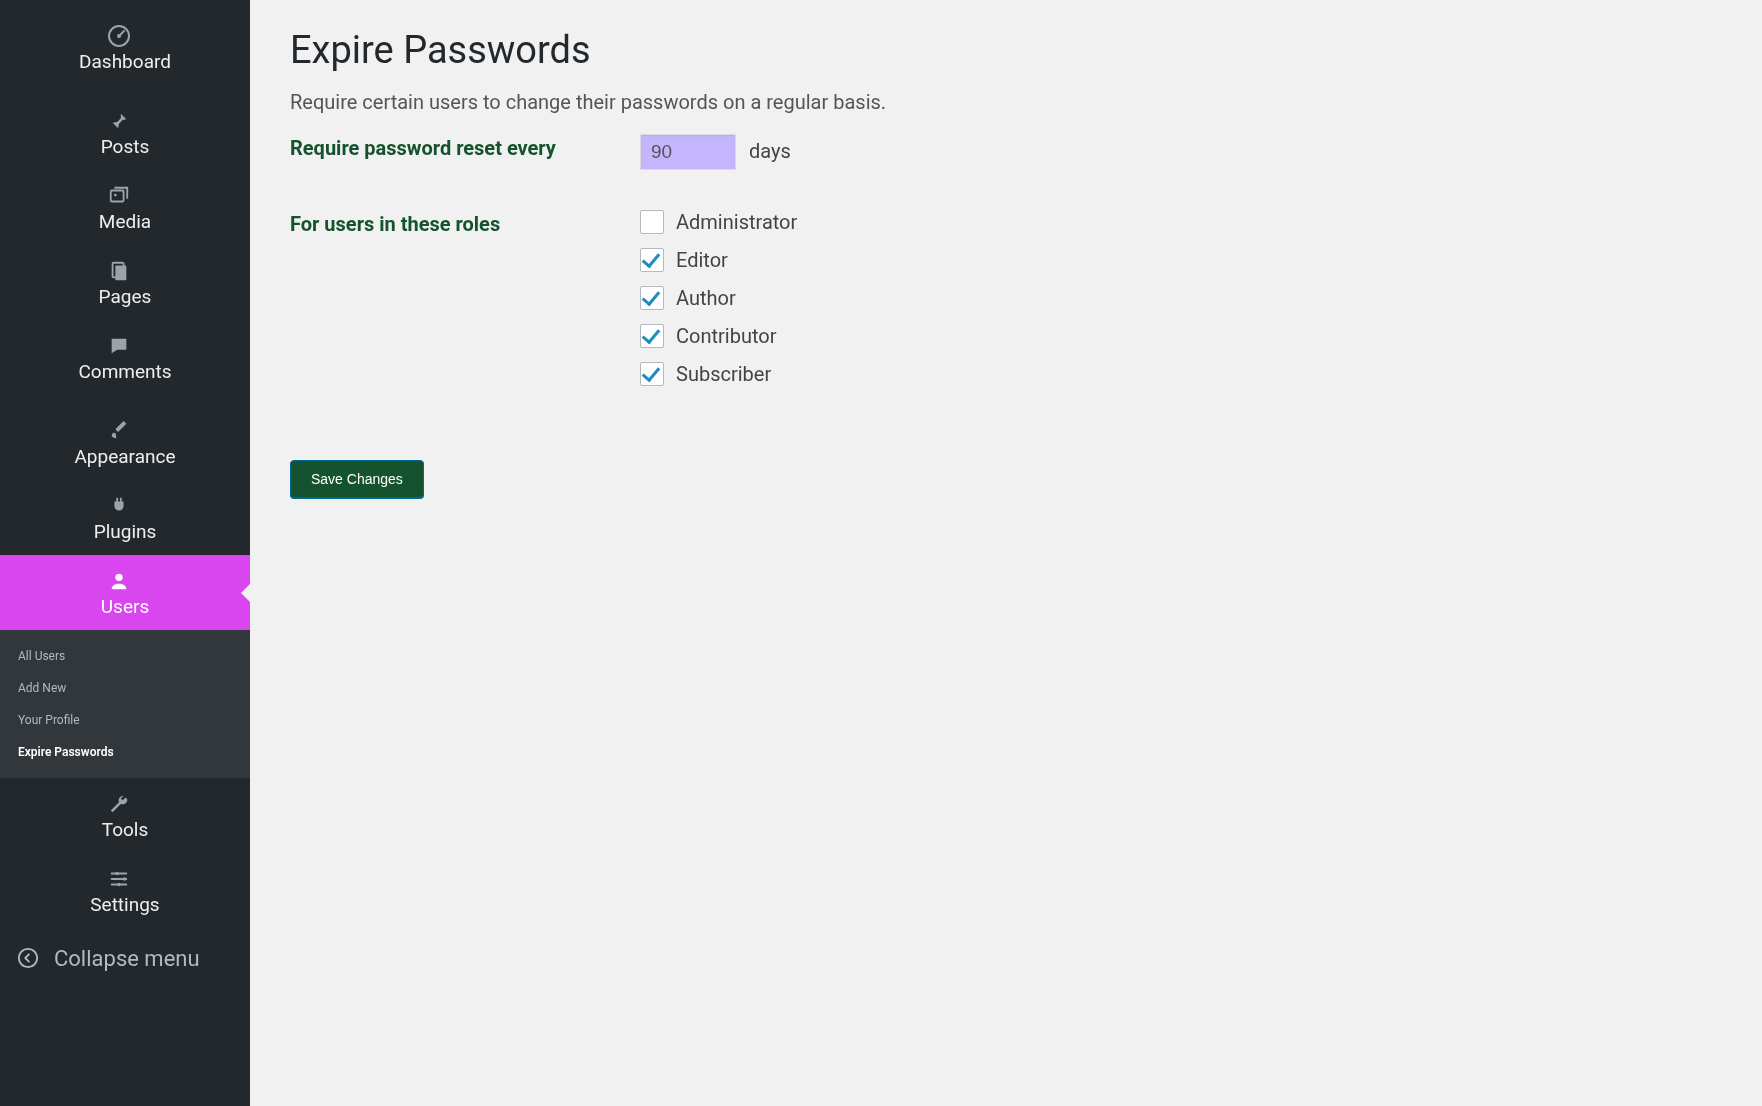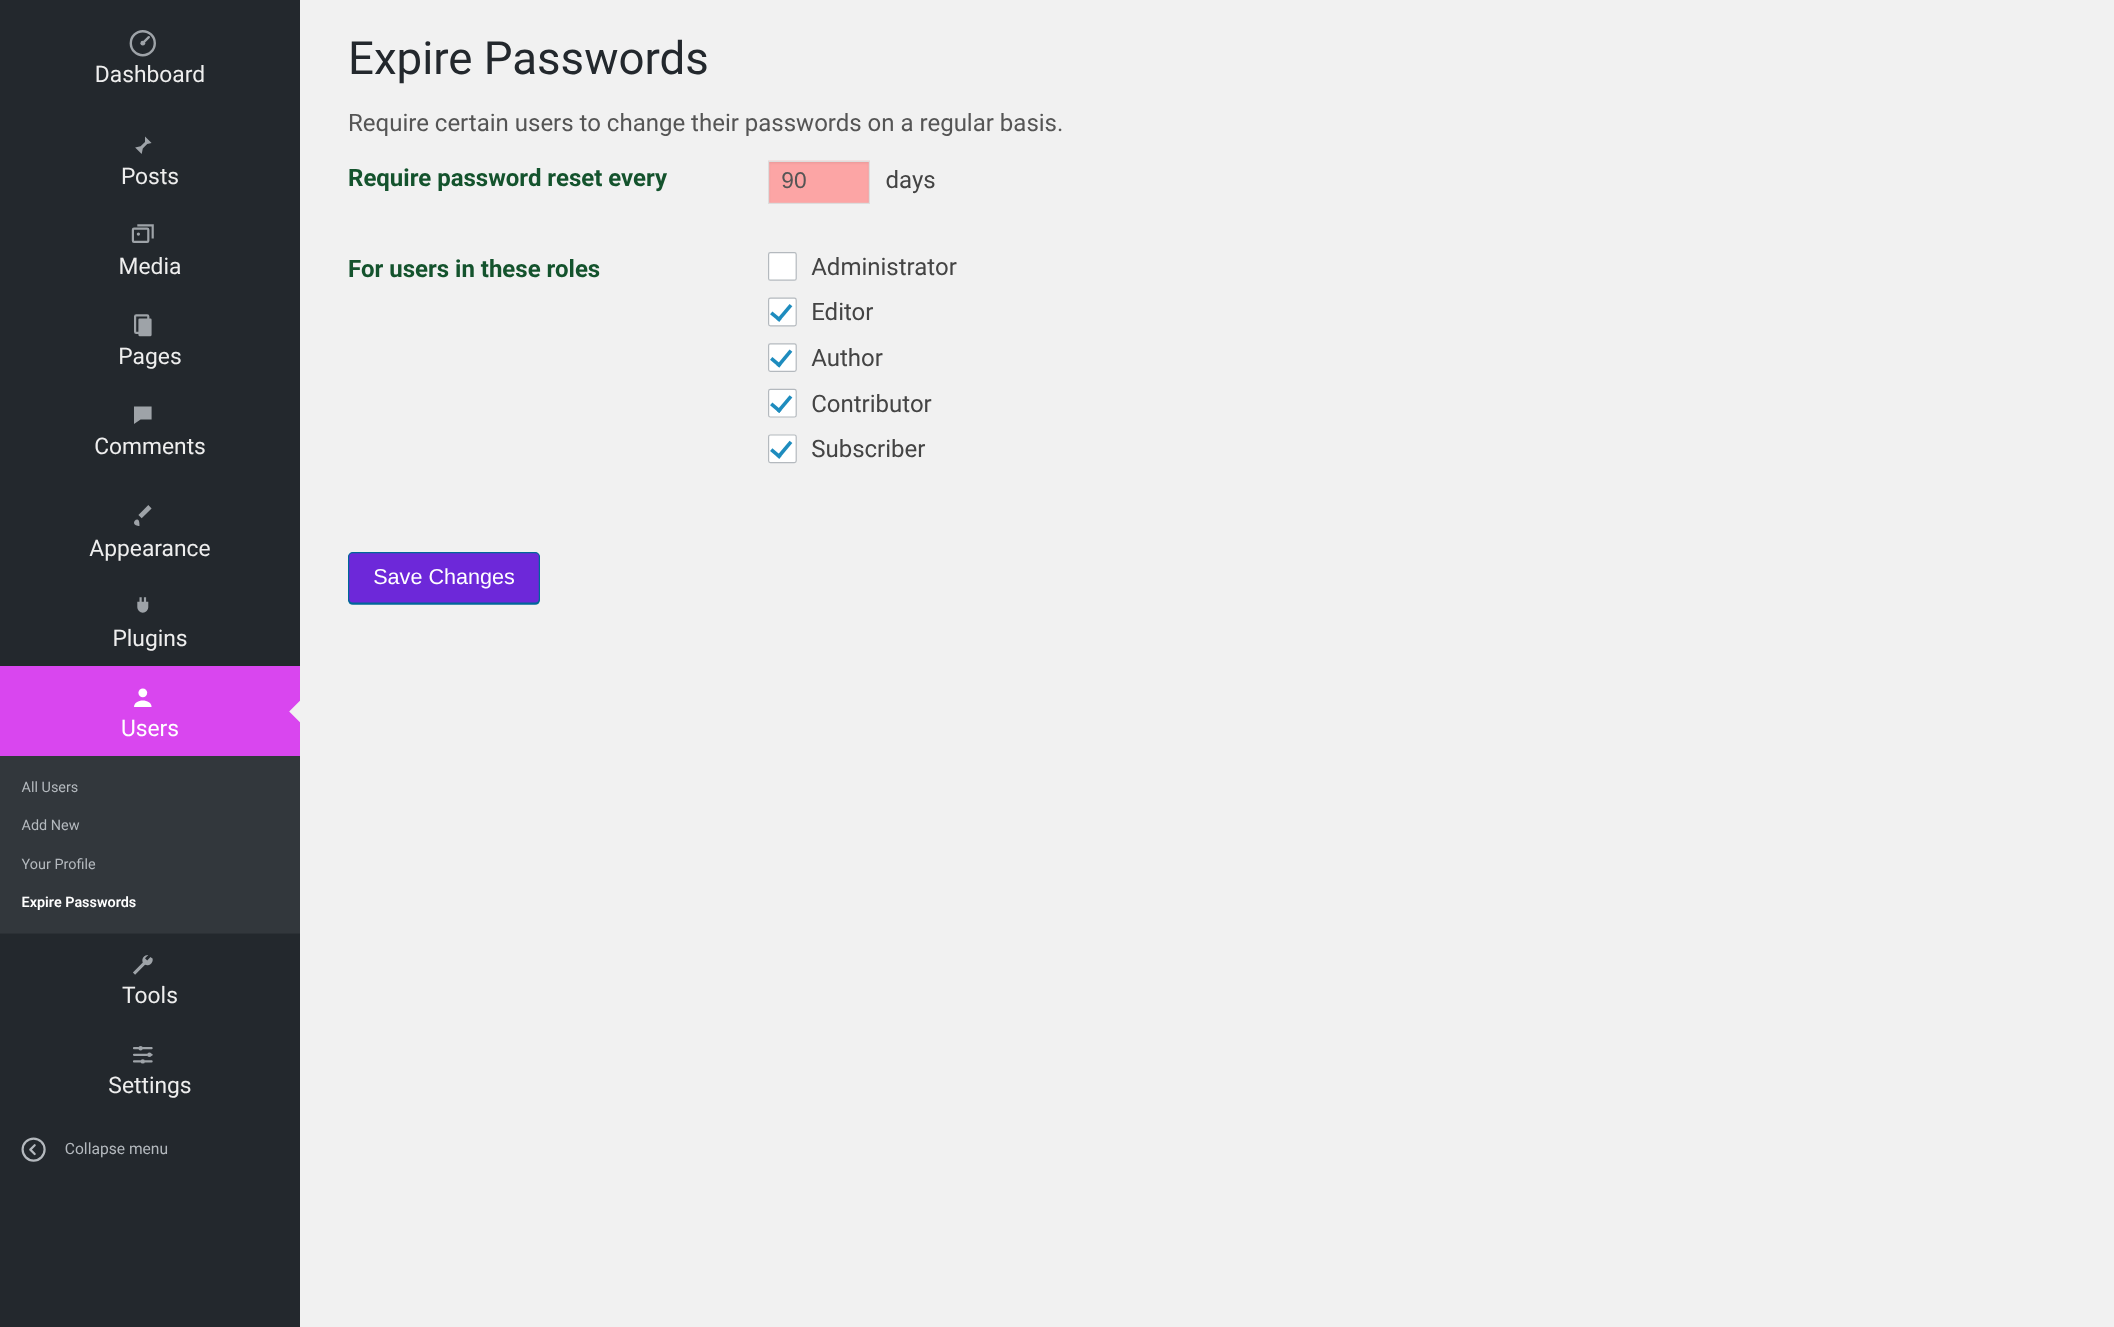--- a/index.html
+++ b/index.html
@@ -69,21 +69,21 @@
 }
 .sidebar .submenu-item.current {
   color: #fff;
   font-weight: 600;
 }
 .sidebar .collapse {
   display: flex;
   align-items: center;
   padding: 12px 14px;
   color: #b4b9be;
-  font-size: 13px;
+  font-size: 22px;
   cursor: pointer;
   margin-top: 4px;
 }
 .sidebar .collapse .icon {
   width: 28px; height: 28px; margin-right: 12px;
   display:flex;align-items:center;justify-content:center;
 }
 .sidebar .sep { height: 10px; }
 
 
@@ -112,25 +112,25 @@
   padding: 20px 10px 20px 0;
   line-height: 1.4;
 }
 .form-table td {
   vertical-align: top;
   padding: 20px 10px;
   font-size: 20px;
   color: #444;
 }
 .num-input {
-  width: 85px;
+  width: 96px;
   padding: 6px 10px;
   font-size: 19px;
   border: 1px solid #ddd;
-  background: #fca5a5;
+  background: #c4b5fd;
   box-shadow: inset 0 1px 2px rgba(0,0,0,.07);
   color: #555;
   margin-right: 8px;
 }
 .role-row {
   display: flex;
   align-items: center;
   margin-bottom: 14px;
   font-size: 20px;
   color: #444;
@@ -149,24 +149,24 @@
   content: "";
   position: absolute;
   left: 5px; top: 1px;
   width: 7px; height: 14px;
   border: solid #1e8cbe;
   border-width: 0 3px 3px 0;
   transform: rotate(40deg);
 }
 .save-btn {
   margin-top: 40px;
-  background: #6d28d9;
+  background: #14532d;
   border: 1px solid #006799;
   color: #fff;
-  font-size: 18px;
+  font-size: 14px;
   padding: 10px 20px;
   border-radius: 4px;
   cursor: pointer;
   box-shadow: 0 1px 0 #006799;
 }
 svg { display:block; }
 </style>
 </head>
 <body>
 

